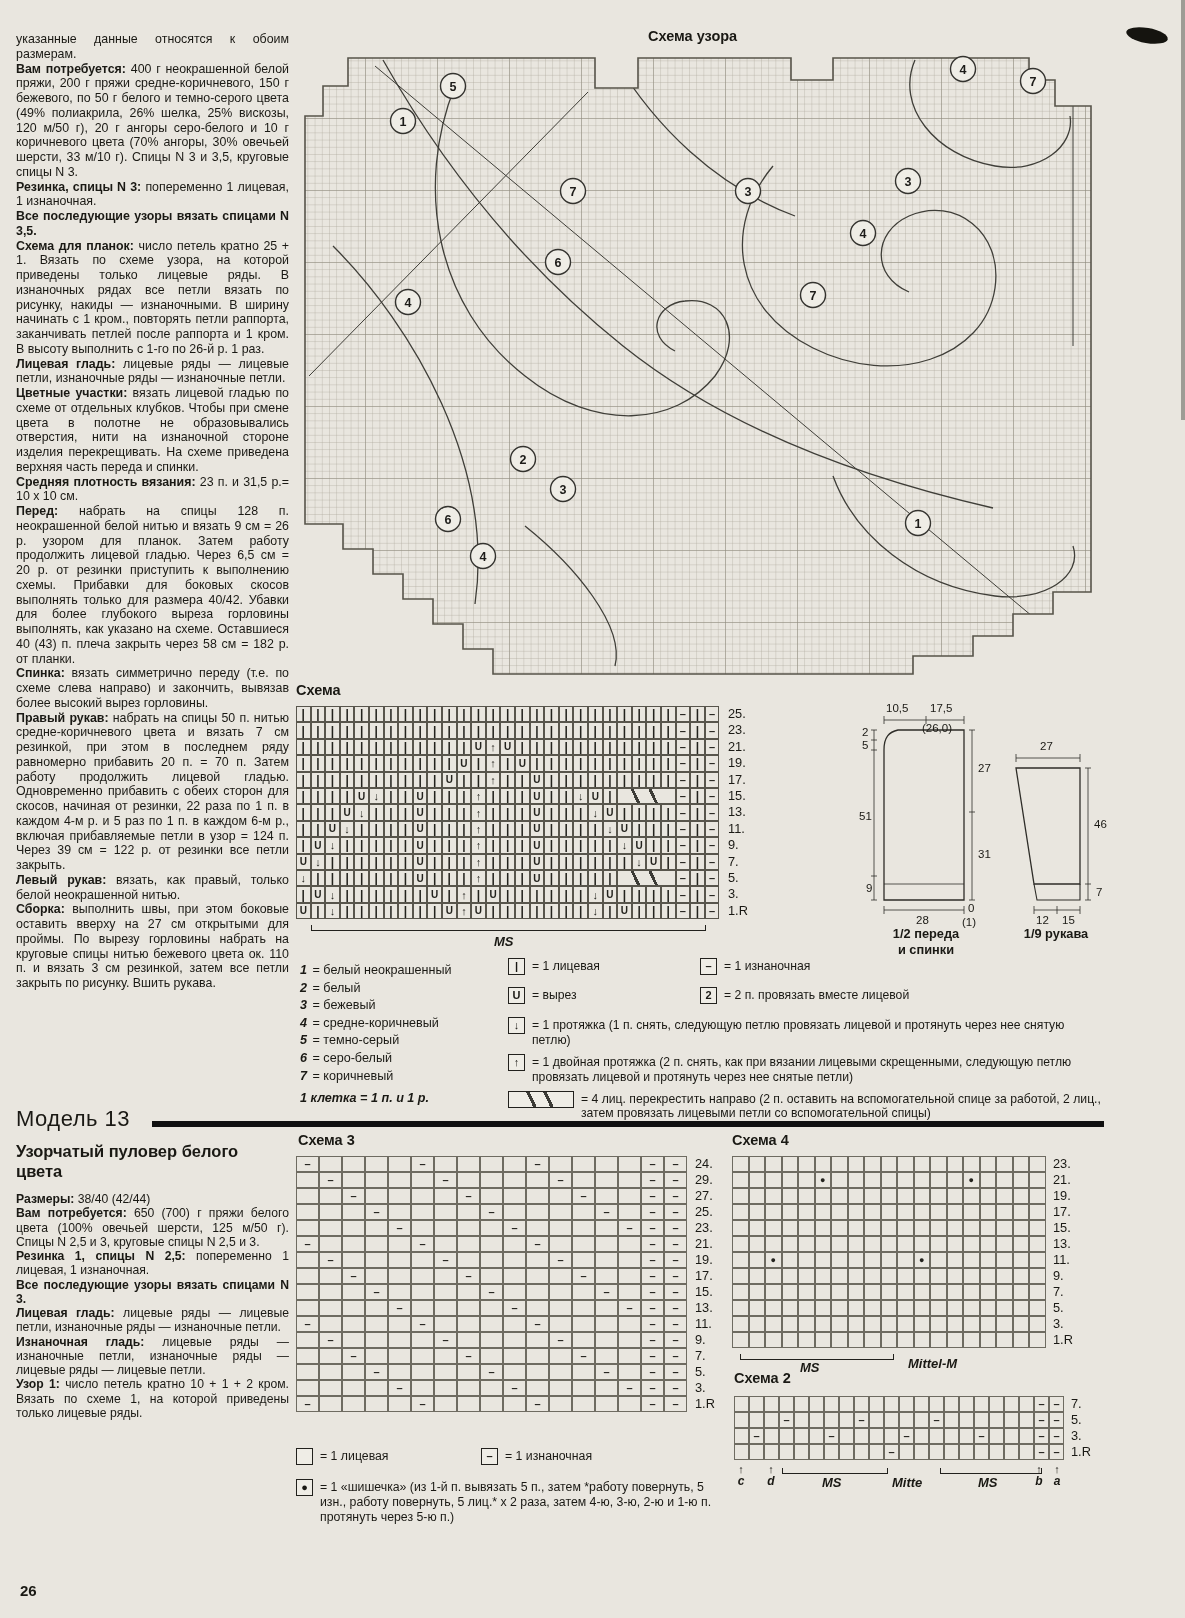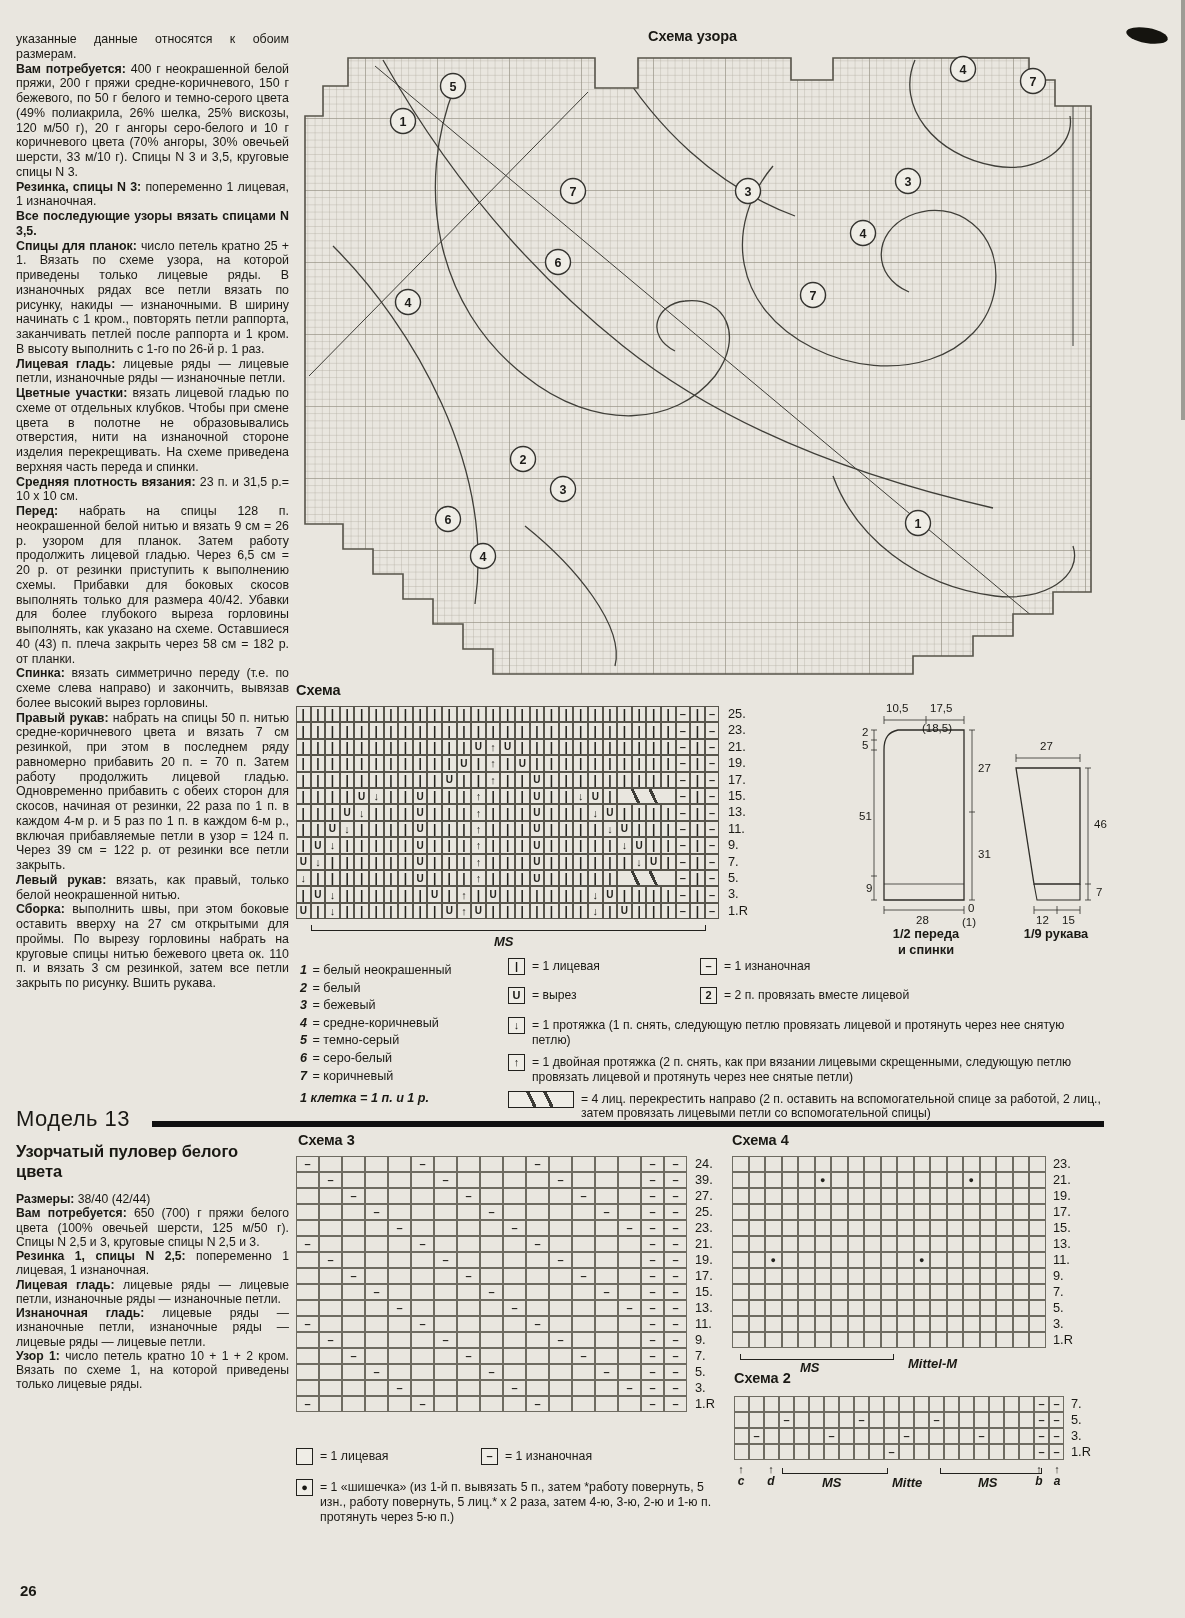--- a/index.html
+++ b/index.html
@@ -82,38 +82,39 @@
   #edgeShade{position:absolute;right:0;top:0;width:4px;height:420px;background:rgba(20,18,12,.35);}
 </style>
 </head>
 <body>
 
 <div id="instrText">
     <p class="para">указанные данные относятся к обоим размерам.</p>
     <p class="para"><b>Вам потребуется: </b>400 г неокрашенной белой пряжи, 200 г пряжи средне-коричневого, 150 г бежевого, по 50 г белого и темно-серого цвета (49% полиакрила, 26% шелка, 25% вискозы, 120 м/50 г), 20 г ангоры серо-белого и 10 г коричневого цвета (70% ангоры, 30% овечьей шерсти, 33 м/10 г). Спицы N 3 и 3,5, круговые спицы N 3.</p>
     <p class="para"><b>Резинка, спицы N 3: </b>попеременно 1 лицевая, 1 изнаночная.</p>
     <p class="para"><b>Все последующие узоры вязать спицами N 3,5.</b></p>
-    <p class="para"><b>Спицы для планок: </b>число петель кратно 25 + 1. Вязать по схеме узора, на которой приведены только лицевые ряды. В изнаночных рядах все петли вязать по рисунку, накиды — изнаночными. В ширину начинать с 1 кром., повторять петли раппорта, заканчивать петлей после раппорта и 1 кром. В высоту выполнить с 1-го по 26-й р. 1 раз.</p>
+    <p class="para"><b>Схема для планок: </b>число петель кратно 25 + 1. Вязать по схеме узора, на которой приведены только лицевые ряды. В изнаночных рядах все петли вязать по рисунку, накиды — изнаночными. В ширину начинать с 1 кром., повторять петли раппорта, заканчивать петлей после раппорта и 1 кром. В высоту выполнить с 1-го по 26-й р. 1 раз.</p>
     <p class="para"><b>Лицевая гладь: </b>лицевые ряды — лицевые петли, изнаночные ряды — изнаночные петли.</p>
     <p class="para"><b>Цветные участки: </b>вязать лицевой гладью по схеме от отдельных клубков. Чтобы при смене цвета в полотне не образовывались отверстия, нити на изнаночной стороне изделия перекрещивать. На схеме приведена верхняя часть переда и спинки.</p>
     <p class="para"><b>Средняя плотность вязания: </b>23 п. и 31,5 р.= 10 х 10 см.</p>
     <p class="para"><b>Перед: </b>набрать на спицы 128 п. неокрашенной белой нитью и вязать 9 см = 26 р. узором для планок. Затем работу продолжить лицевой гладью. Через 6,5 см = 20 р. от резинки приступить к выполнению схемы. Прибавки для боковых скосов выполнять только для размера 40/42. Убавки для более глубокого выреза горловины выполнять, как указано на схеме. Оставшиеся 40 (43) п. плеча закрыть через 58 см = 182 р. от планки.</p>
     <p class="para"><b>Спинка: </b>вязать симметрично переду (т.е. по схеме слева направо) и закончить, вывязав более высокий вырез горловины.</p>
     <p class="para"><b>Правый рукав: </b>набрать на спицы 50 п. нитью средне-коричневого цвета и вязать 7 см резинкой, при этом в последнем ряду равномерно прибавить 20 п. = 70 п. Затем работу продолжить лицевой гладью. Одновременно прибавить с обеих сторон для скосов, начиная от резинки, 22 раза по 1 п. в каждом 4-м р. и 5 раз по 1 п. в каждом 6-м р., включая прибавляемые петли в узор = 124 п. Через 39 см = 122 р. от резинки все петли закрыть.</p>
     <p class="para"><b>Левый рукав: </b>вязать, как правый, только белой неокрашенной нитью.</p>
     <p class="para"><b>Сборка: </b>выполнить швы, при этом боковые оставить вверху на 27 см открытыми для проймы. По вырезу горловины набрать на круговые спицы нитью бежевого цвета ок. 110 п. и вязать 3 см резинкой, затем все петли закрыть по рисунку. Вшить рукава.</p>
   </div>
 
 <div id="m13Head">Модель 13</div>
 <div id="divider"></div>
 <div id="m13Sub">Узорчатый пуловер белого цвета</div>
 <div id="m13Text">
     <p class="para"><b>Размеры: </b>38/40 (42/44)</p>
     <p class="para"><b>Вам потребуется: </b>650 (700) г пряжи белого цвета (100% овечьей шерсти, 125 м/50 г). Спицы N 2,5 и 3, круговые спицы N 2,5 и 3.</p>
     <p class="para"><b>Резинка 1, спицы N 2,5: </b>попеременно 1 лицевая, 1 изнаночная.</p>
+    <p class="para"><b>Все последующие узоры вязать спицами N 3.</b></p>
     <p class="para"><b>Лицевая гладь: </b>лицевые ряды — лицевые петли, изнаночные ряды — изнаночные петли.</p>
     <p class="para"><b>Изнаночная гладь: </b>лицевые ряды — изнаночные петли, изнаночные ряды — лицевые ряды — лицевые петли.</p>
     <p class="para"><b>Узор 1: </b>число петель кратно 10 + 1 + 2 кром. Вязать по схеме 1, на которой приведены только лицевые ряды.</p>
   </div>
 
 <div id="pageNum">26</div>
 
 <div class="chart-title" style="left:648px;top:28px;">Схема узора</div>
 <div id="mainChartWrap">
   <svg viewBox="0 0 812 640" width="812" height="640">
@@ -592,21 +593,21 @@
       <path d="M 16,60 L 16,210 M 13,186 L 19,186 M 13,210 L 19,210"></path>
       <path d="M 26,220 L 106,220 M 26,216 L 26,224 M 106,216 L 106,224"></path>
       <path d="M 158,68 L 222,68 M 158,64 L 158,72 M 222,64 L 222,72"></path>
       <path d="M 230,78 L 230,210 M 227,78 L 233,78 M 227,194 L 233,194 M 227,210 L 233,210"></path>
       <path d="M 176,220 L 222,220 M 176,216 L 176,224 M 199,216 L 199,224 M 222,216 L 222,224"></path>
     </g>
   </svg>
   <div id="dimFront">
       <span class="dim" style="left: 28px; top: 12px;">10,5</span>
       <span class="dim" style="left: 72px; top: 12px;">17,5</span>
-      <span class="dim" style="left: 64px; top: 32px;">(18,5)</span>
+      <span class="dim" style="left: 64px; top: 32px;">(26,0)</span>
       <span class="dim" style="left: 4px; top: 36px;">2</span>
       <span class="dim" style="left: 4px; top: 49px;">5</span>
       <span class="dim" style="left: 120px; top: 72px;">27</span>
       <span class="dim" style="left: 1px; top: 120px;">51</span>
       <span class="dim" style="left: 120px; top: 158px;">31</span>
       <span class="dim" style="left: 8px; top: 192px;">9</span>
       <span class="dim" style="left: 58px; top: 224px;">28</span>
       <span class="dim" style="left: 110px; top: 212px;">0</span>
       <span class="dim" style="left: 104px; top: 226px;">(1)</span>
       <span class="dim" style="left: 182px; top: 50px;">27</span>
@@ -941,21 +942,21 @@
       <div class="cell sym-p" style="left: 230px; top: 240px; width: 23px; height: 16px;">–</div>
       <div class="cell sym-empty" style="left: 253px; top: 240px; width: 23px; height: 16px;"></div>
       <div class="cell sym-empty" style="left: 276px; top: 240px; width: 23px; height: 16px;"></div>
       <div class="cell sym-empty" style="left: 299px; top: 240px; width: 23px; height: 16px;"></div>
       <div class="cell sym-empty" style="left: 322px; top: 240px; width: 23px; height: 16px;"></div>
       <div class="cell sym-p" style="left: 345px; top: 240px; width: 23px; height: 16px;">–</div>
       <div class="cell sym-p" style="left: 368px; top: 240px; width: 23px; height: 16px;">–</div>
     </div>
   <div id="c3Nums" class="rownums" style="left:399px;top:0;">
       <div class="rownum" style="top: 0px; height: 16px; line-height: 16px;">24.</div>
-      <div class="rownum" style="top: 16px; height: 16px; line-height: 16px;">39.</div>
+      <div class="rownum" style="top: 16px; height: 16px; line-height: 16px;">29.</div>
       <div class="rownum" style="top: 32px; height: 16px; line-height: 16px;">27.</div>
       <div class="rownum" style="top: 48px; height: 16px; line-height: 16px;">25.</div>
       <div class="rownum" style="top: 64px; height: 16px; line-height: 16px;">23.</div>
       <div class="rownum" style="top: 80px; height: 16px; line-height: 16px;">21.</div>
       <div class="rownum" style="top: 96px; height: 16px; line-height: 16px;">19.</div>
       <div class="rownum" style="top: 112px; height: 16px; line-height: 16px;">17.</div>
       <div class="rownum" style="top: 128px; height: 16px; line-height: 16px;">15.</div>
       <div class="rownum" style="top: 144px; height: 16px; line-height: 16px;">13.</div>
       <div class="rownum" style="top: 160px; height: 16px; line-height: 16px;">11.</div>
       <div class="rownum" style="top: 176px; height: 16px; line-height: 16px;">9.</div>

